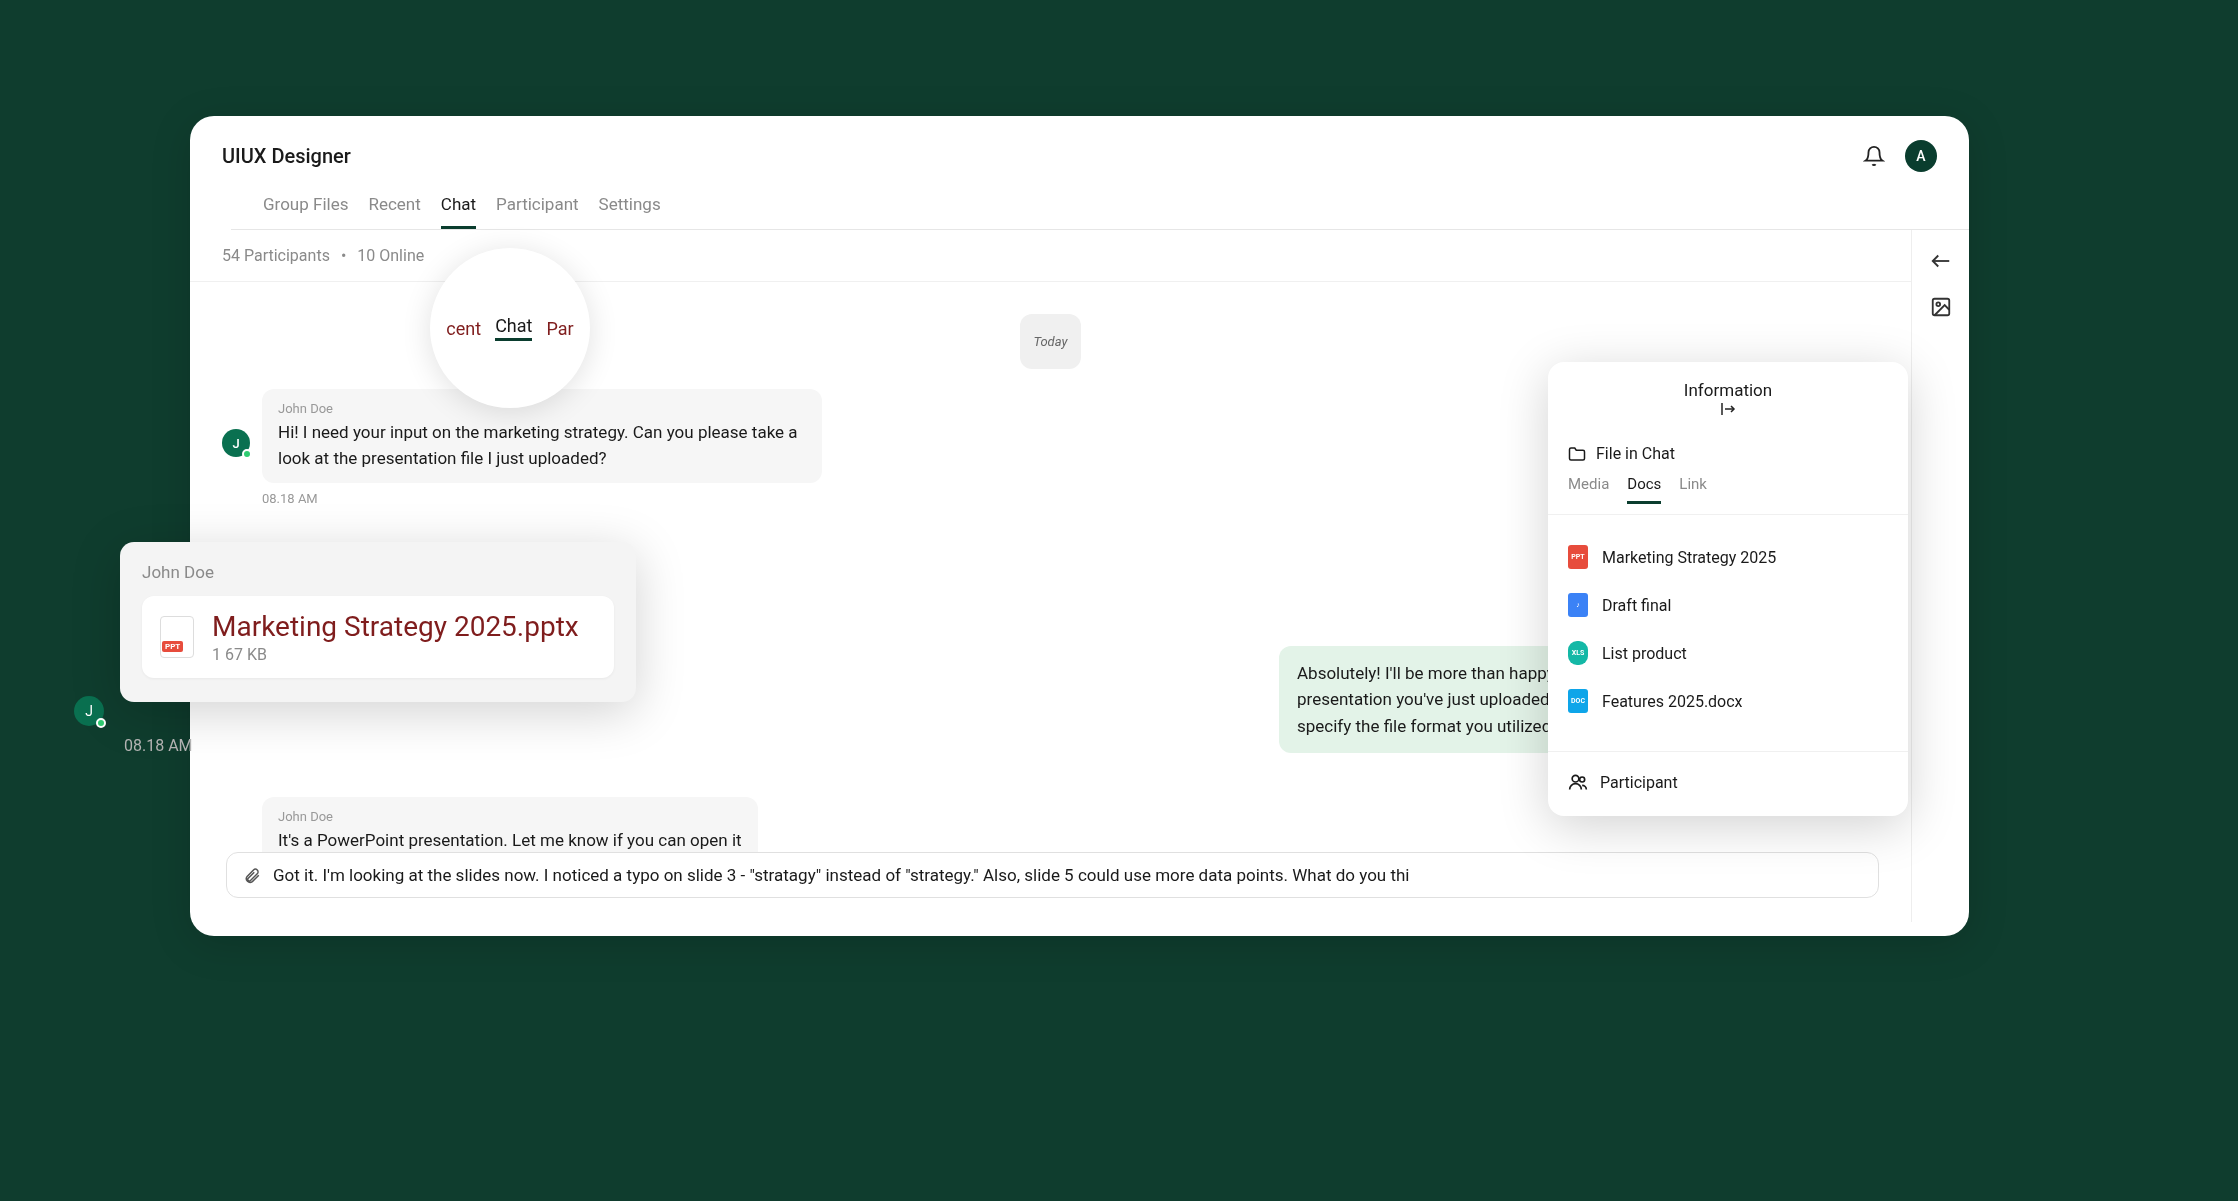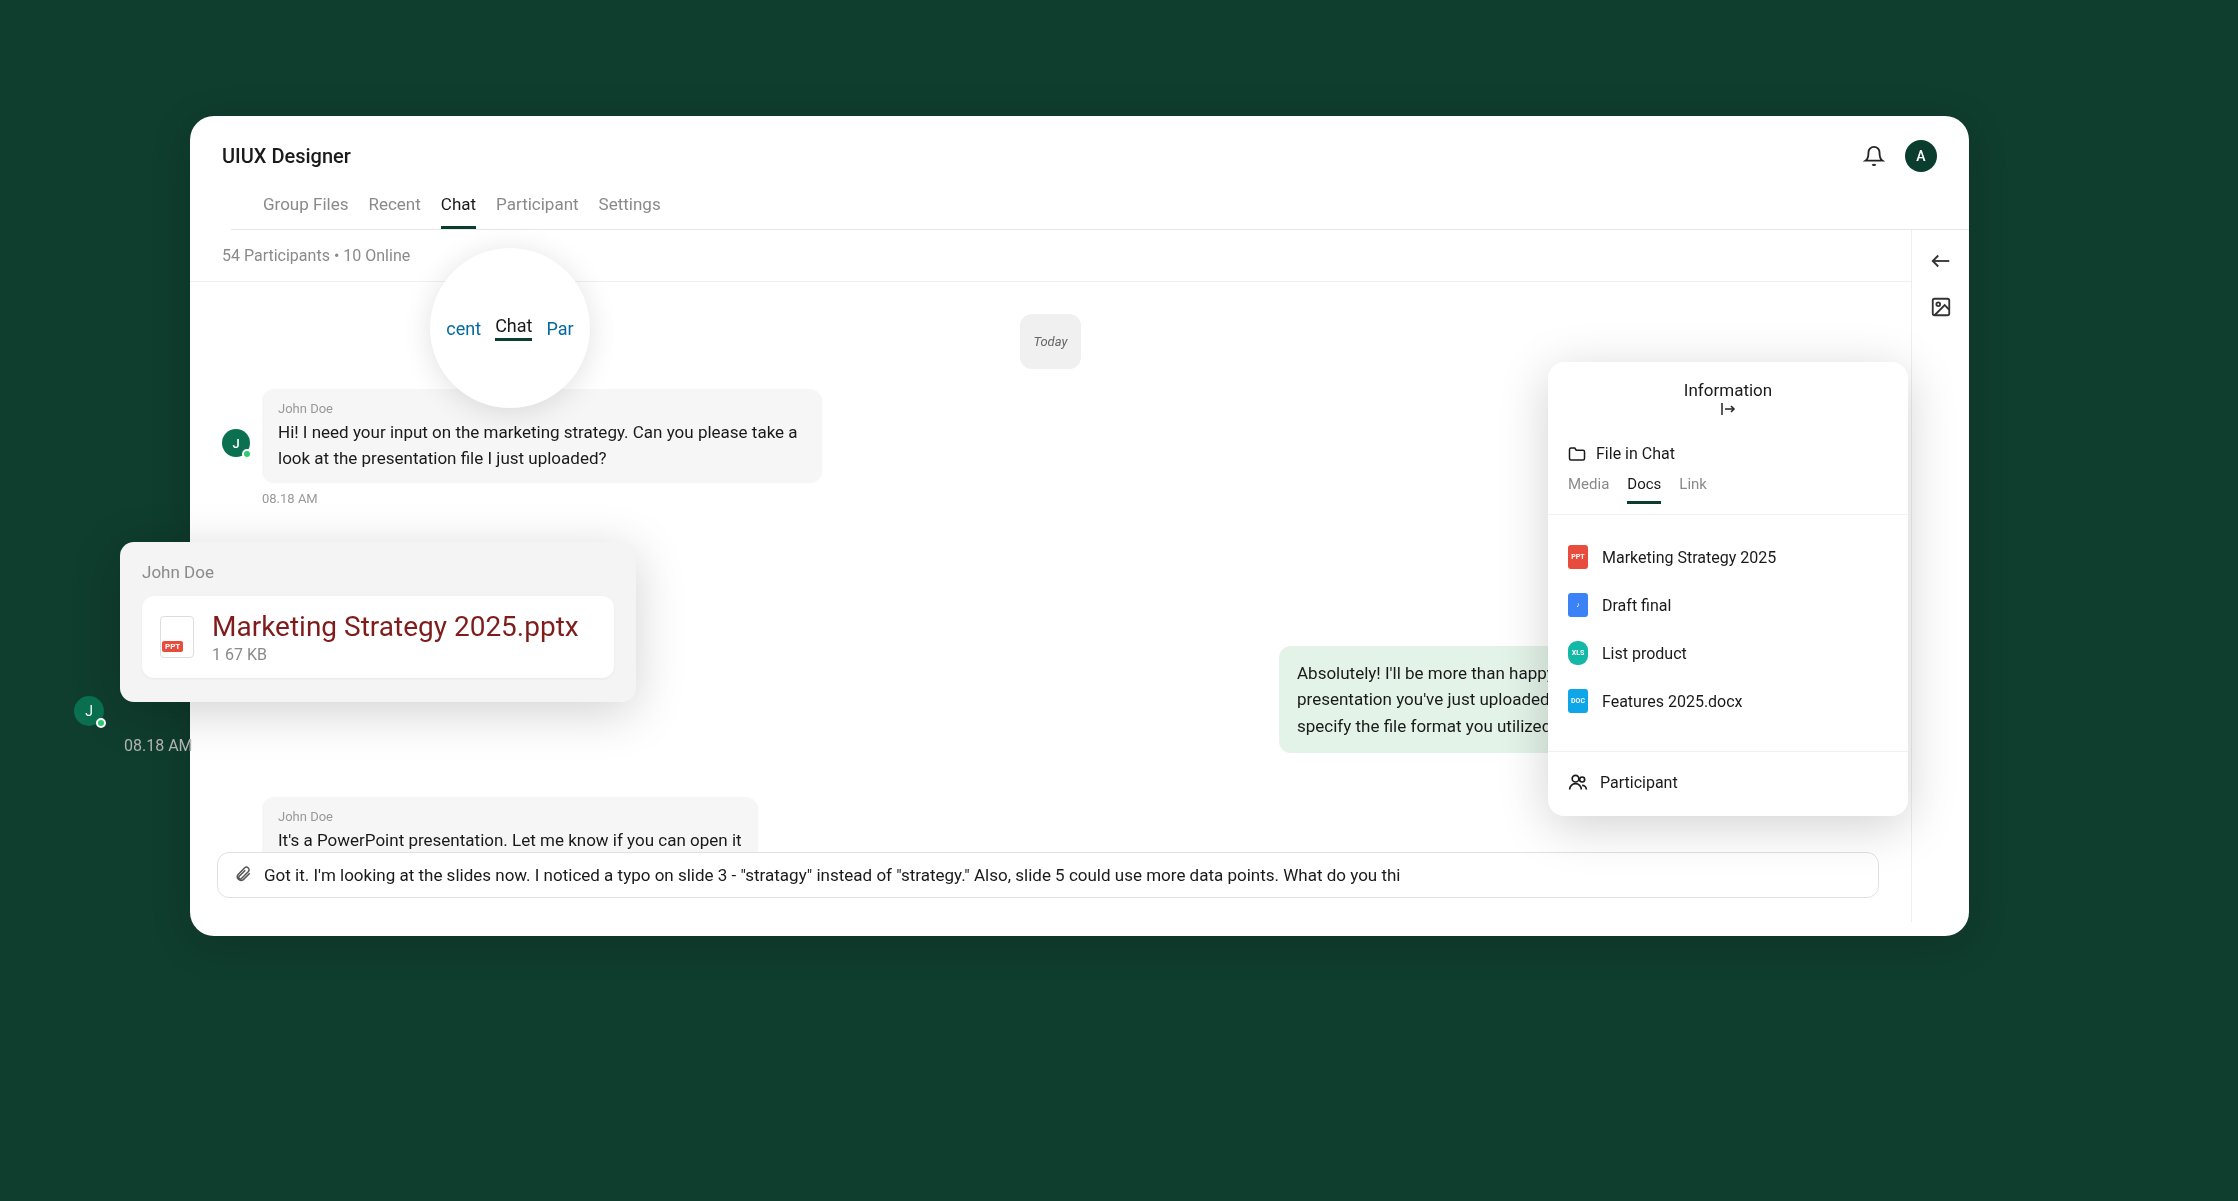--- a/index.html
+++ b/index.html
@@ -30,53 +30,53 @@
 }
 .header-title { font-size: 20px; font-weight: 500; color: #1a1a1a; }
 .header-actions { display: flex; align-items: center; gap: 20px; }
 .bell-icon { width: 22px; height: 22px; color: #222; cursor: pointer; }
 .avatar { width: 32px; height: 32px; border-radius: 50%; background: #0a3d2e; color: #fff; display: flex; align-items: center; justify-content: center; font-size: 14px; font-weight: 500; cursor: pointer; }
 .tabs { display: flex; gap: 20px; padding: 10px 32px 0 32px; border-bottom: 1px solid #e6e6e6; margin-left: 41px; }
 .tab { font-size: 17px; color: #8a8a8a; padding-bottom: 12px; cursor: pointer; border-bottom: 3px solid transparent; position: relative; }
 .tab.active { color: #1a1a1a; border-bottom-color: #0a3d2e; }
 .main { display: flex; height: calc(100% - 128px); }
 .chat-area { flex: 1; display: flex; flex-direction: column; position: relative; }
-.status-bar { display: flex; align-items: center; gap: 4px; padding: 16px 32px; font-size: 16px; color: #8a8a8a; border-bottom: 1px solid #f0f0f0; }
+.status-bar { display: flex; align-items: center; gap: 11px; padding: 16px 32px; font-size: 16px; color: #8a8a8a; border-bottom: 1px solid #f0f0f0; }
 .status-bar .dot { color: #8a8a8a; }
 .zoom-bubble {
   position: absolute;
   left: 430px;
   top: 248px;
   width: 160px;
   height: 160px;
   background: #fff;
   border-radius: 50%;
   box-shadow: 0 4px 30px rgba(0,0,0,0.12);
   display: flex;
   align-items: center;
   justify-content: center;
   gap: 14px;
   font-size: 18px;
   z-index: 30;
 }
-.zoom-bubble .ztab { color: #0369a1; }
+.zoom-bubble .ztab { color: #7f1d1d; }
 .zoom-bubble .ztab.active { color: #1a1a1a; border-bottom: 3px solid #0a3d2e; padding-bottom: 2px; }
 .messages { flex: 1; padding: 24px 32px 0 32px; overflow: hidden; position: relative; }
 .date-pill { display: block; width: fit-content; margin: 8px auto 20px; background: #f0f0f0; color: #666; font-size: 13px; padding: 20px 14px; border-radius: 12px; font-style: italic; }
 .msg-row { display: flex; align-items: flex-start; gap: 12px; margin-bottom: 8px; }
 .msg-avatar { width: 28px; height: 28px; border-radius: 50%; background: #0a7050; color: #fff; display: flex; align-items: center; justify-content: center; font-size: 13px; font-weight: 500; position: relative; flex-shrink: 0; margin-top: 40px; }
 .msg-avatar .online-dot { position: absolute; right: -2px; bottom: -2px; width: 10px; height: 10px; background: #2ecc71; border: 2px solid #fff; border-radius: 50%; }
 .msg-bubble { background: #f6f6f6; border-radius: 12px; padding: 12px 16px; max-width: 560px; }
 .msg-sender { font-size: 13px; color: #999; margin-bottom: 4px; }
 .msg-text { font-size: 17px; color: #1a1a1a; line-height: 1.5; }
 .msg-time { font-size: 13px; color: #999; margin-left: 40px; margin-top: 4px; margin-bottom: 20px; }
 .msg-row.right { justify-content: flex-end; }
 .msg-bubble.reply { background: #e3f3e8; padding: 14px 18px; max-width: 600px; }
 .reply .msg-text { font-size: 17px; line-height: 1.55; color: #1a1a1a; }
-.input-row { margin: 0 32px 24px 27px; border: 1px solid #e0e0e0; border-radius: 12px; display: flex; align-items: flex-start; padding: 12px 16px; gap: 12px; }
+.input-row { margin: 0 32px 24px 36px; border: 1px solid #e0e0e0; border-radius: 12px; display: flex; align-items: flex-end; padding: 12px 16px; gap: 12px; }
 .attach-icon { width: 18px; height: 18px; color: #555; cursor: pointer; flex-shrink: 0; }
 .input-text { font-size: 17px; color: #1a1a1a; white-space: nowrap; overflow: hidden; }
 .side-rail { width: 58px; border-left: 1px solid #eee; display: flex; flex-direction: column; align-items: center; padding-top: 20px; gap: 24px; }
 .rail-btn { width: 22px; height: 22px; color: #333; cursor: pointer; }
 
 .file-popover {
   position: absolute;
   left: 120px;
   top: 542px;
   width: 516px;

